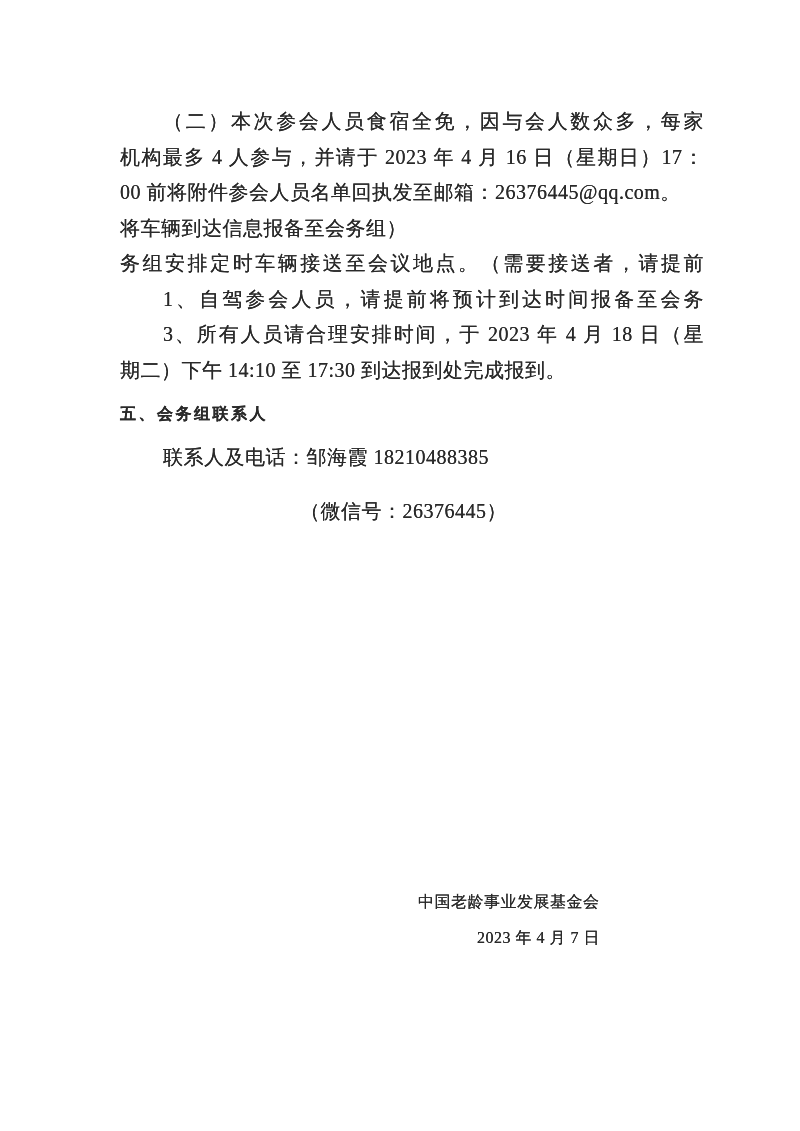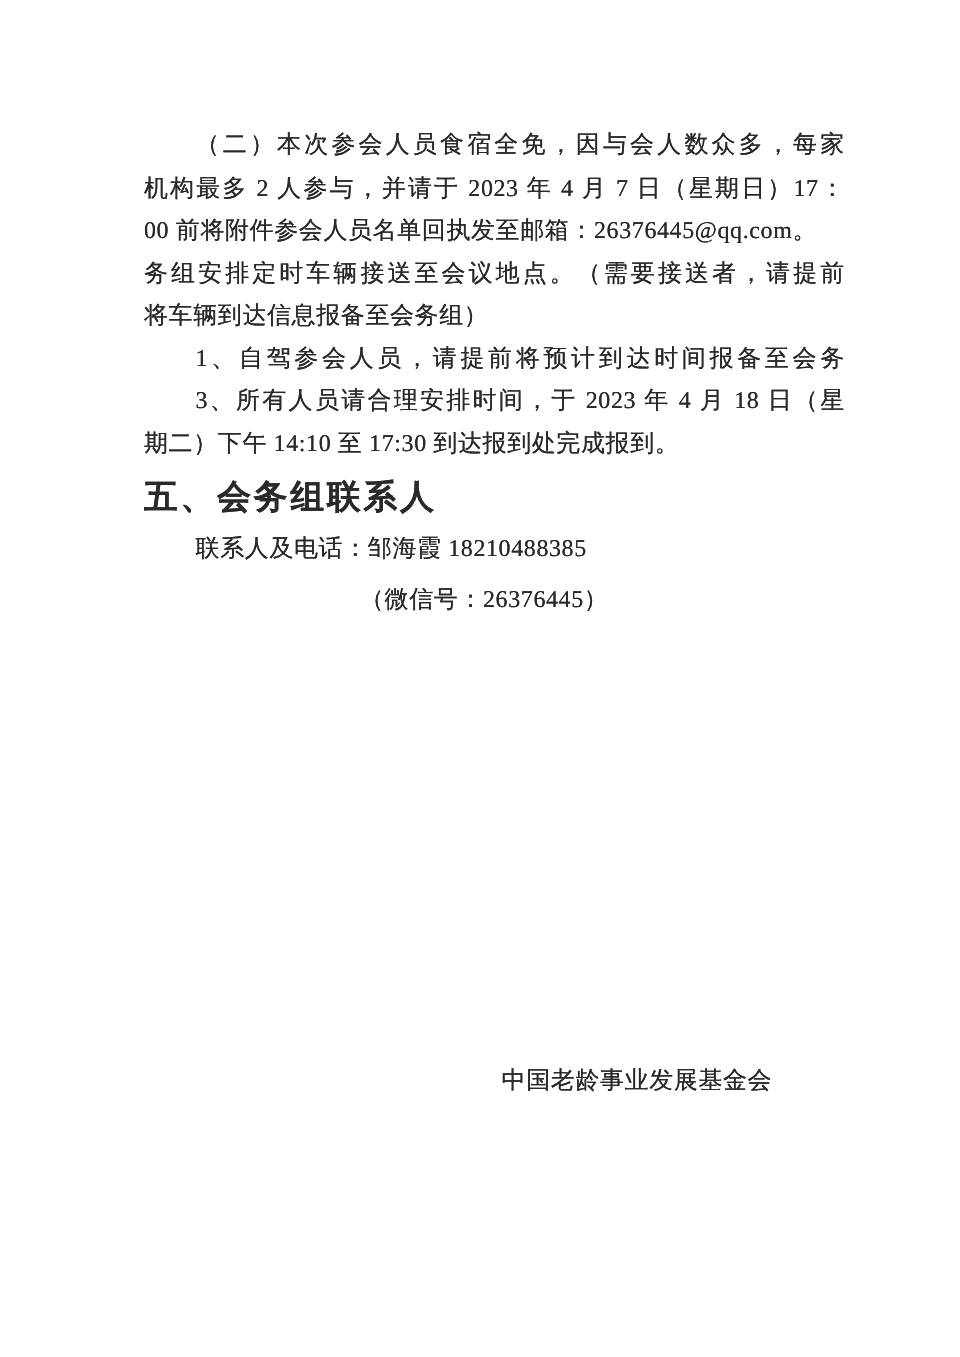--- a/index.html
+++ b/index.html
@@ -33,60 +33,61 @@
   
   .fill{
     text-align:justify;
     text-align-last:justify;
   }
   
   .ind{text-indent:43px;}
   .heading{
     font-family:"Liberation Sans","DejaVu Sans",sans-serif;
     font-weight:700;
-    font-size:28px;
+    font-size:16px;
     letter-spacing:2.5px;
     margin-top:8px;
   }
   .contact{
     margin-top:8px;
     text-indent:43px;
   }
   .wechat{
-    margin-top:8px;
+    margin-top:19px;
     text-indent:180px;
   }
   .signature{
     position:absolute;
     left:418px;top:884px;
-    font-size:20px;
+    font-size:16px;
     line-height:35.5px;
     letter-spacing:0.5px;
     text-shadow:0 0 0.4px currentColor;
   }
   .sig-date{margin-left:59px;}
 </style>
 </head>
 <body>
 
 <div class="page">
 
   <main class="doc-body">
     <p class="ln fill ind">（二）本次参会人员食宿全免，因与会人数众多，每家</p>
-    <p class="ln fill">机构最多 2 人参与，并请于 2023 年 4 月 7 日（星期日）17：</p>
+    <p class="ln fill">机构最多 4 人参与，并请于 2023 年 4 月 16 日（星期日）17：</p>
     <p class="ln">00 前将附件参会人员名单回执发至邮箱：26376445@qq.com。</p>
+    <p class="ln">将车辆到达信息报备至会务组）</p>
     <p class="ln fill">务组安排定时车辆接送至会议地点。（需要接送者，请提前</p>
-    <p class="ln">将车辆到达信息报备至会务组）</p>
     <p class="ln fill ind">1、自驾参会人员，请提前将预计到达时间报备至会务</p>
     <p class="ln fill ind">3、所有人员请合理安排时间，于 2023 年 4 月 18 日（星</p>
     <p class="ln">期二）下午 14:10 至 17:30 到达报到处完成报到。</p>
 
     <h2 class="ln heading">五、会务组联系人</h2>
 
     <p class="ln contact">联系人及电话：邹海霞 18210488385</p>
     <p class="ln wechat">（微信号：26376445）</p>
   </main>
 
   <footer class="signature">
     <p class="ln sig-org">中国老龄事业发展基金会</p>
+    <p class="ln sig-date">2023 年 4 月 7 日</p>
   </footer>
 
 </div>
 
 </body></html>

